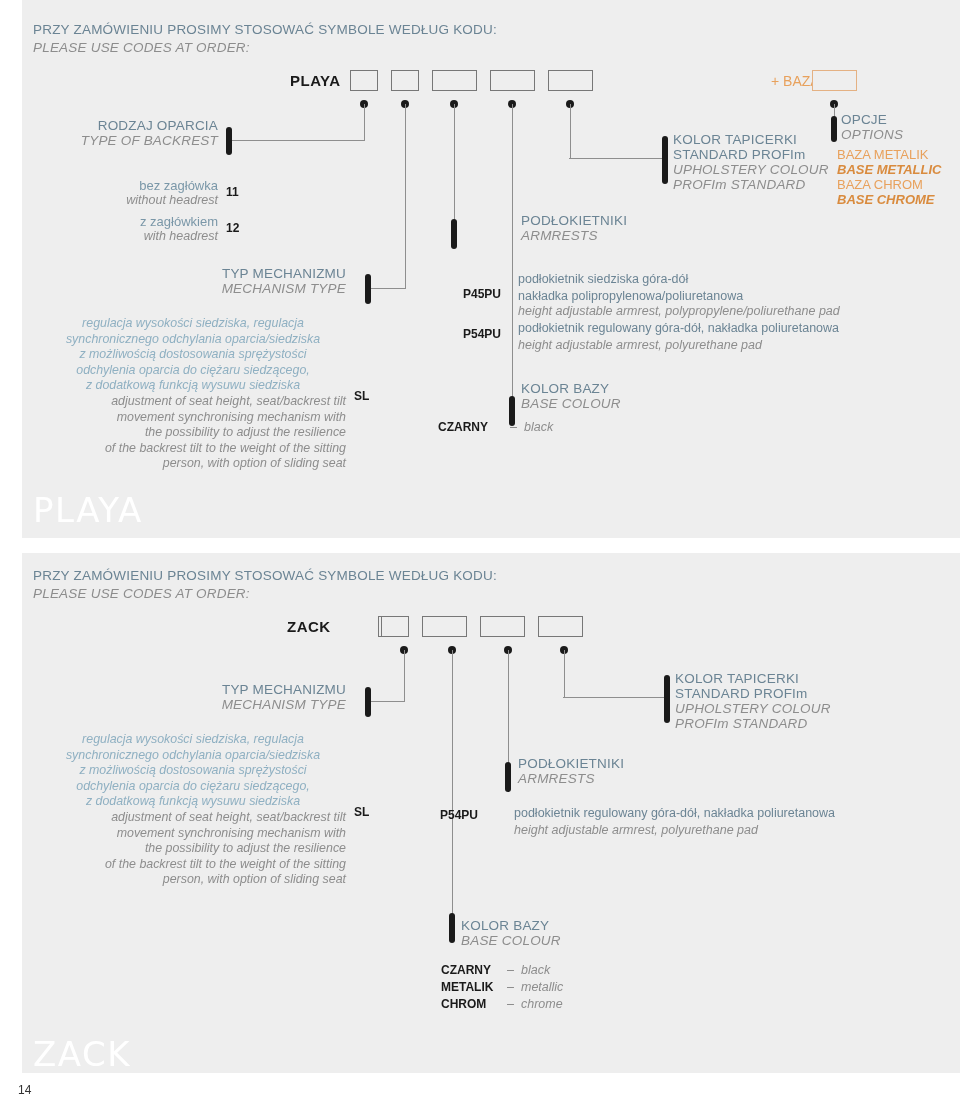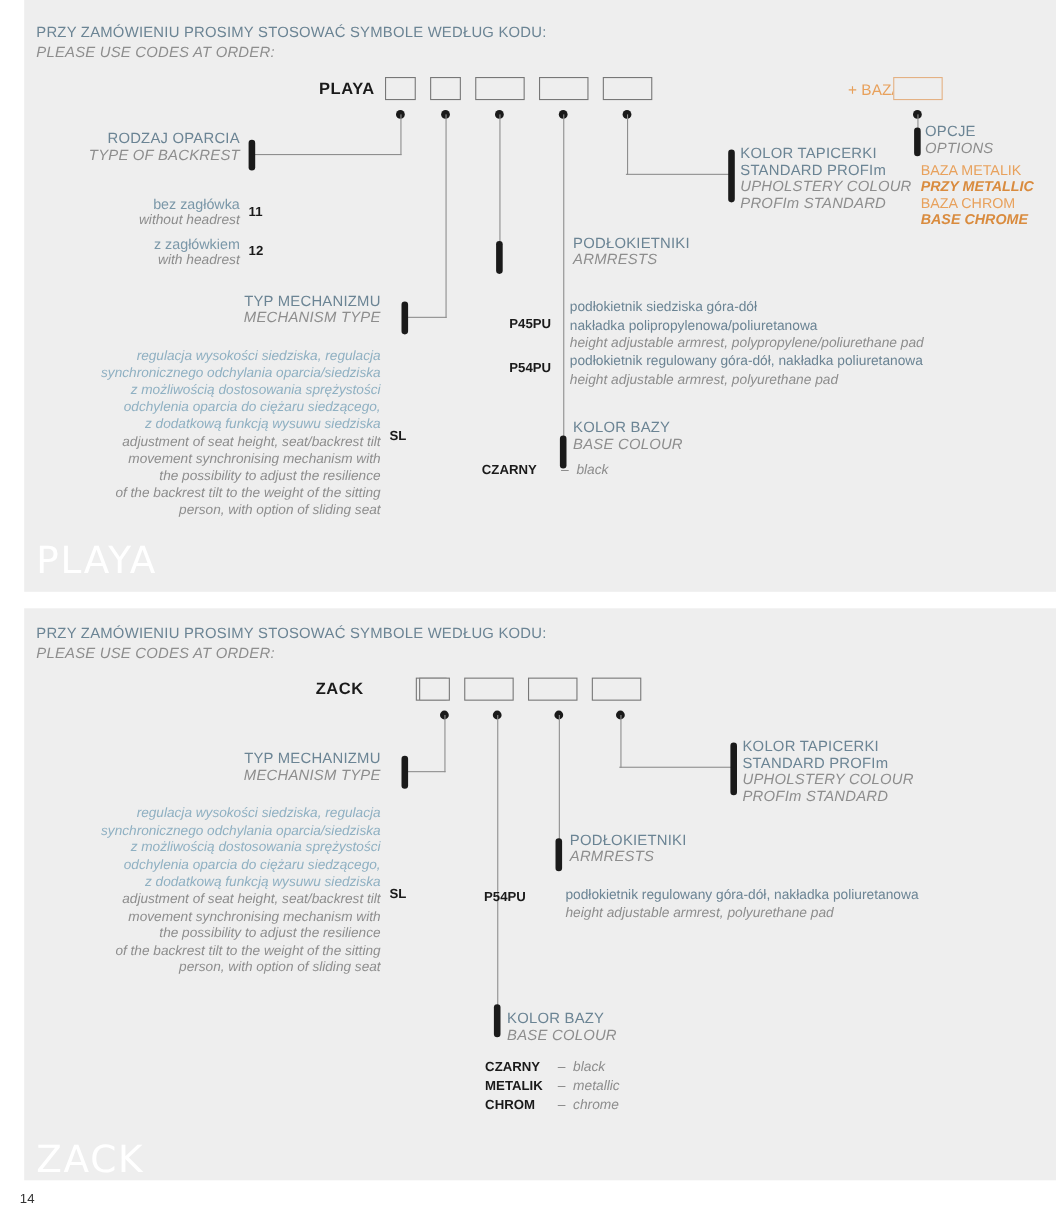--- a/index.html
+++ b/index.html
@@ -46,21 +46,21 @@
     font-size: 15px; font-weight: bold; color: #1a1a1a; letter-spacing: .5px;
   }
   .orange-pl { font-size: 13px; color: #e8a15c; white-space: nowrap; }
   .orange-en { font-size: 13px; color: #d98b3e; font-style: italic; white-space: nowrap; }
   .plus-baza { font-size: 14px; color: #e8a15c; white-space: nowrap; margin-left: 25px; }
 
   .desc {
     font-size: 12.4px; line-height: 15.6px; font-style: italic;
     text-align: right; white-space: pre-line;
   }
-  .desc-pl { color: #8fb0c2; }
+  .desc-pl { color: #8fb0c2; text-align: center; }
   .desc-en { color: #8d8d8d; }
 
   .right-al { text-align: right; }
 
   
   .cbox {
     border: 1.4px solid #777777;
     background: #eeeeee;
     height: 21px;
     display: inline-block;
@@ -171,21 +171,21 @@
   <div class="hdr-en">UPHOLSTERY COLOUR</div>
   <div class="hdr-en">PROFIm STANDARD</div>
 </div>
 
 <div class="abs" style="left:841px; top:112px;">
   <div class="hdr-pl">OPCJE</div>
   <div class="hdr-en">OPTIONS</div>
 </div>
 <div class="abs" style="left:837px; top:147px;">
   <div class="orange-pl" style="font-weight:normal;">BAZA METALIK</div>
-  <div class="orange-en" style="font-weight:bold;">PRZY METALLIC</div>
+  <div class="orange-en" style="font-weight:bold;">BASE METALLIC</div>
   <div class="orange-pl" style="font-weight:normal;">BAZA CHROM</div>
   <div class="orange-en" style="font-weight:bold;">BASE CHROME</div>
 </div>
 
 <div class="abs right-al" style="left:0px; top:266px; width:346px;">
   <div class="hdr-pl right-al">TYP MECHANIZMU</div>
   <div class="hdr-en right-al">MECHANISM TYPE</div>
 </div>
 <div class="abs desc desc-pl" style="left:40px; top:316px; width:306px;">regulacja wysokości siedziska, regulacja
 synchronicznego odchylania oparcia/siedziska

